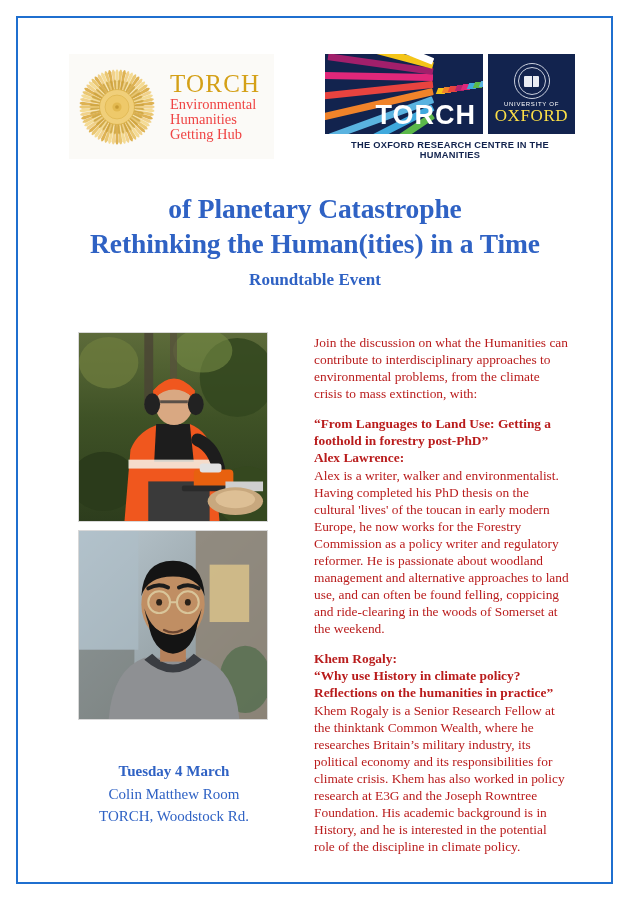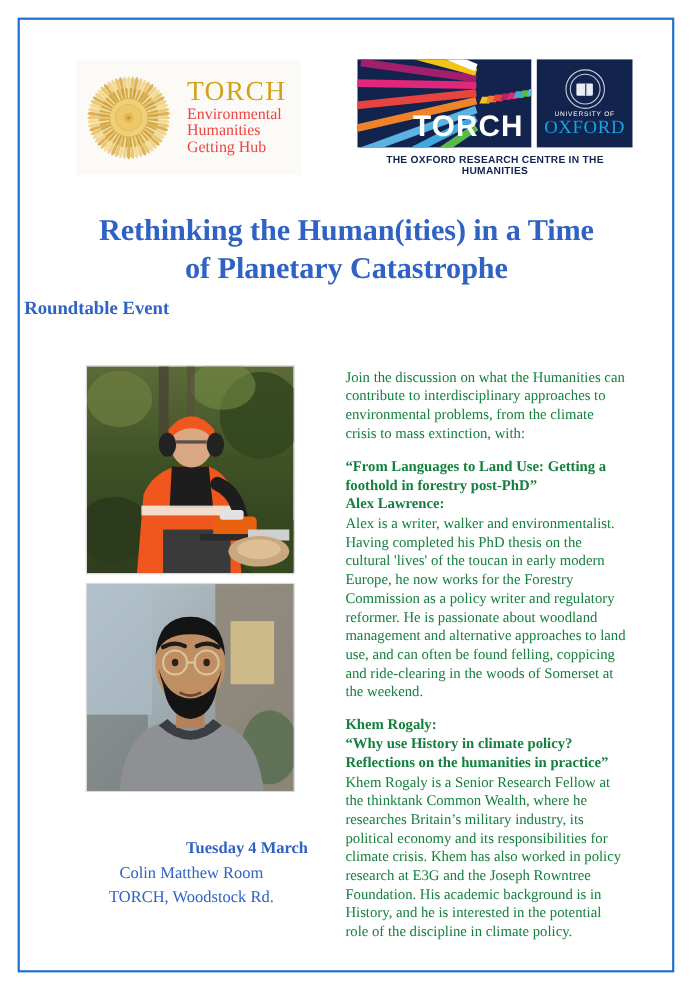--- a/index.html
+++ b/index.html
@@ -173,21 +173,21 @@
     height: 11px;
     background: #12234e;
   }
   .crest-univ {
     color: #ffffff;
     font-family: "Liberation Sans", "DejaVu Sans", sans-serif;
     font-size: 6px;
     letter-spacing: 0.7px;
   }
   .crest-oxford {
-    color: #0ea5e9;
+    color: #fde047;
     font-family: "Liberation Serif", "DejaVu Serif", serif;
     font-size: 17px;
     letter-spacing: 0.6px;
     line-height: 1.05;
   }
   .ox-tagline {
     margin-top: 6px;
     text-align: center;
     color: #12234e;
     font-family: "Liberation Sans", "DejaVu Sans", sans-serif;
@@ -208,20 +208,21 @@
     font-weight: bold;
     font-size: 27.5px;
     line-height: 1.26;
     letter-spacing: -0.1px;
   }
   .subtitle {
     position: absolute;
     left: 0;
     top: 248px;
     width: 586px;
+    text-align: center;
     color: #2f62c4;
     font-weight: bold;
     font-size: 17px;
   }
 
   
   .col-left {
     position: absolute;
     left: 56px;
     top: 310px;
@@ -241,38 +242,38 @@
     box-sizing: border-box;
     overflow: hidden;
     position: relative;
     background: #e8e8e8;
   }
   .photo + .photo { margin-top: 8px; }
 
   .body-text {
     font-size: 13.4px;
     line-height: 1.275;
-    color: #15803d;
+    color: #b91c1c;
     text-align: left;
   }
   .body-text p { margin: 0; }
   .gap { height: 13px; }
   .bold { font-weight: bold; }
 
   .event-details {
     position: absolute;
     left: 46px;
     top: 738px;
     width: 212px;
     text-align: center;
     color: #2f62c4;
     font-size: 15px;
     line-height: 1.5;
   }
-  .event-details .d-date { font-weight: bold; text-align: right; }
+  .event-details .d-date { font-weight: bold; }
 </style>
 </head>
 <body>
 
 <div class="poster">
 
   <div class="frame"></div>
 
   <div class="content">
 
@@ -429,22 +430,22 @@
             </div>
             <div class="crest-univ">UNIVERSITY OF</div>
             <div class="crest-oxford">OXFORD</div>
           </div>
         </div>
         <div class="ox-tagline">THE OXFORD RESEARCH CENTRE IN THE HUMANITIES</div>
       </div>
     </div>
 
     <div class="title">
+      <div>of Planetary Catastrophe</div>
       <div>Rethinking the Human(ities) in a Time</div>
-      <div>of Planetary Catastrophe</div>
     </div>
     <div class="subtitle">Roundtable Event</div>
 
     <div class="col-left">
       <div class="photo">
         <svg viewBox="0 0 190 190" width="188" height="188" preserveAspectRatio="xMidYMid slice" aria-hidden="true">
           <defs>
             <linearGradient id="wood" x1="0" y1="0" x2="0" y2="1">
               <stop offset="0%" stop-color="#5d6b3a"></stop>
               <stop offset="45%" stop-color="#3f5226"></stop>

